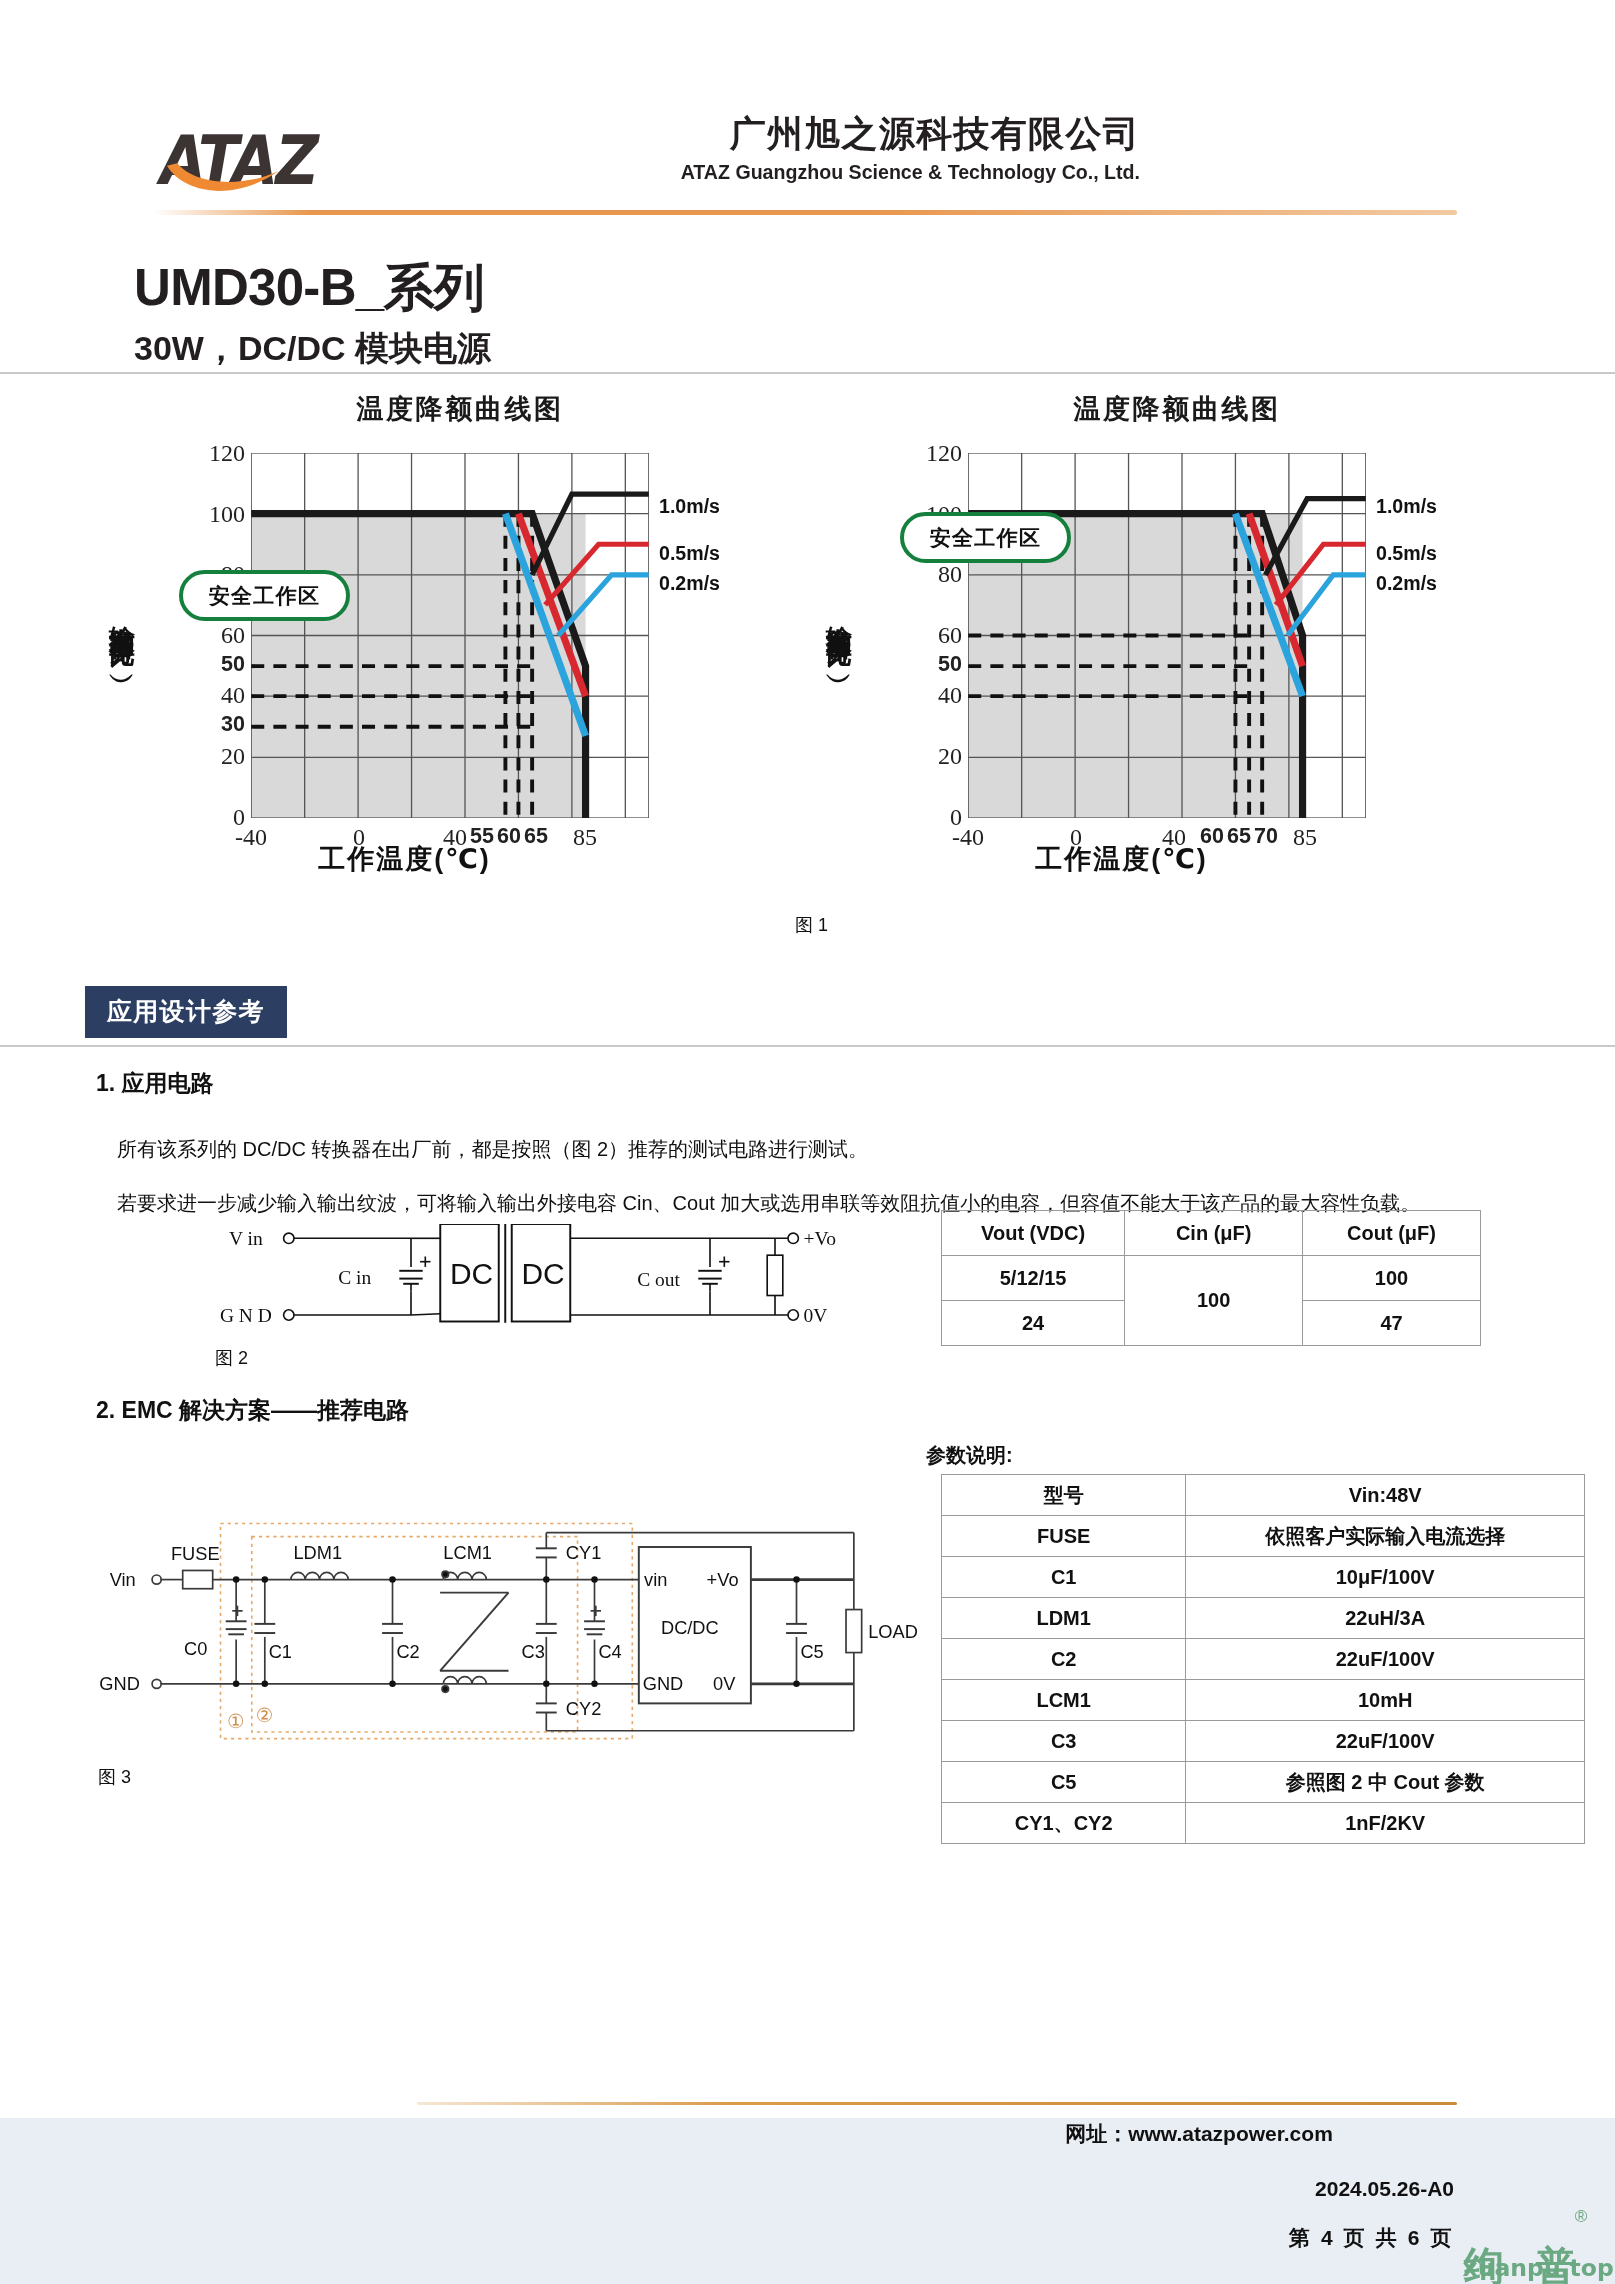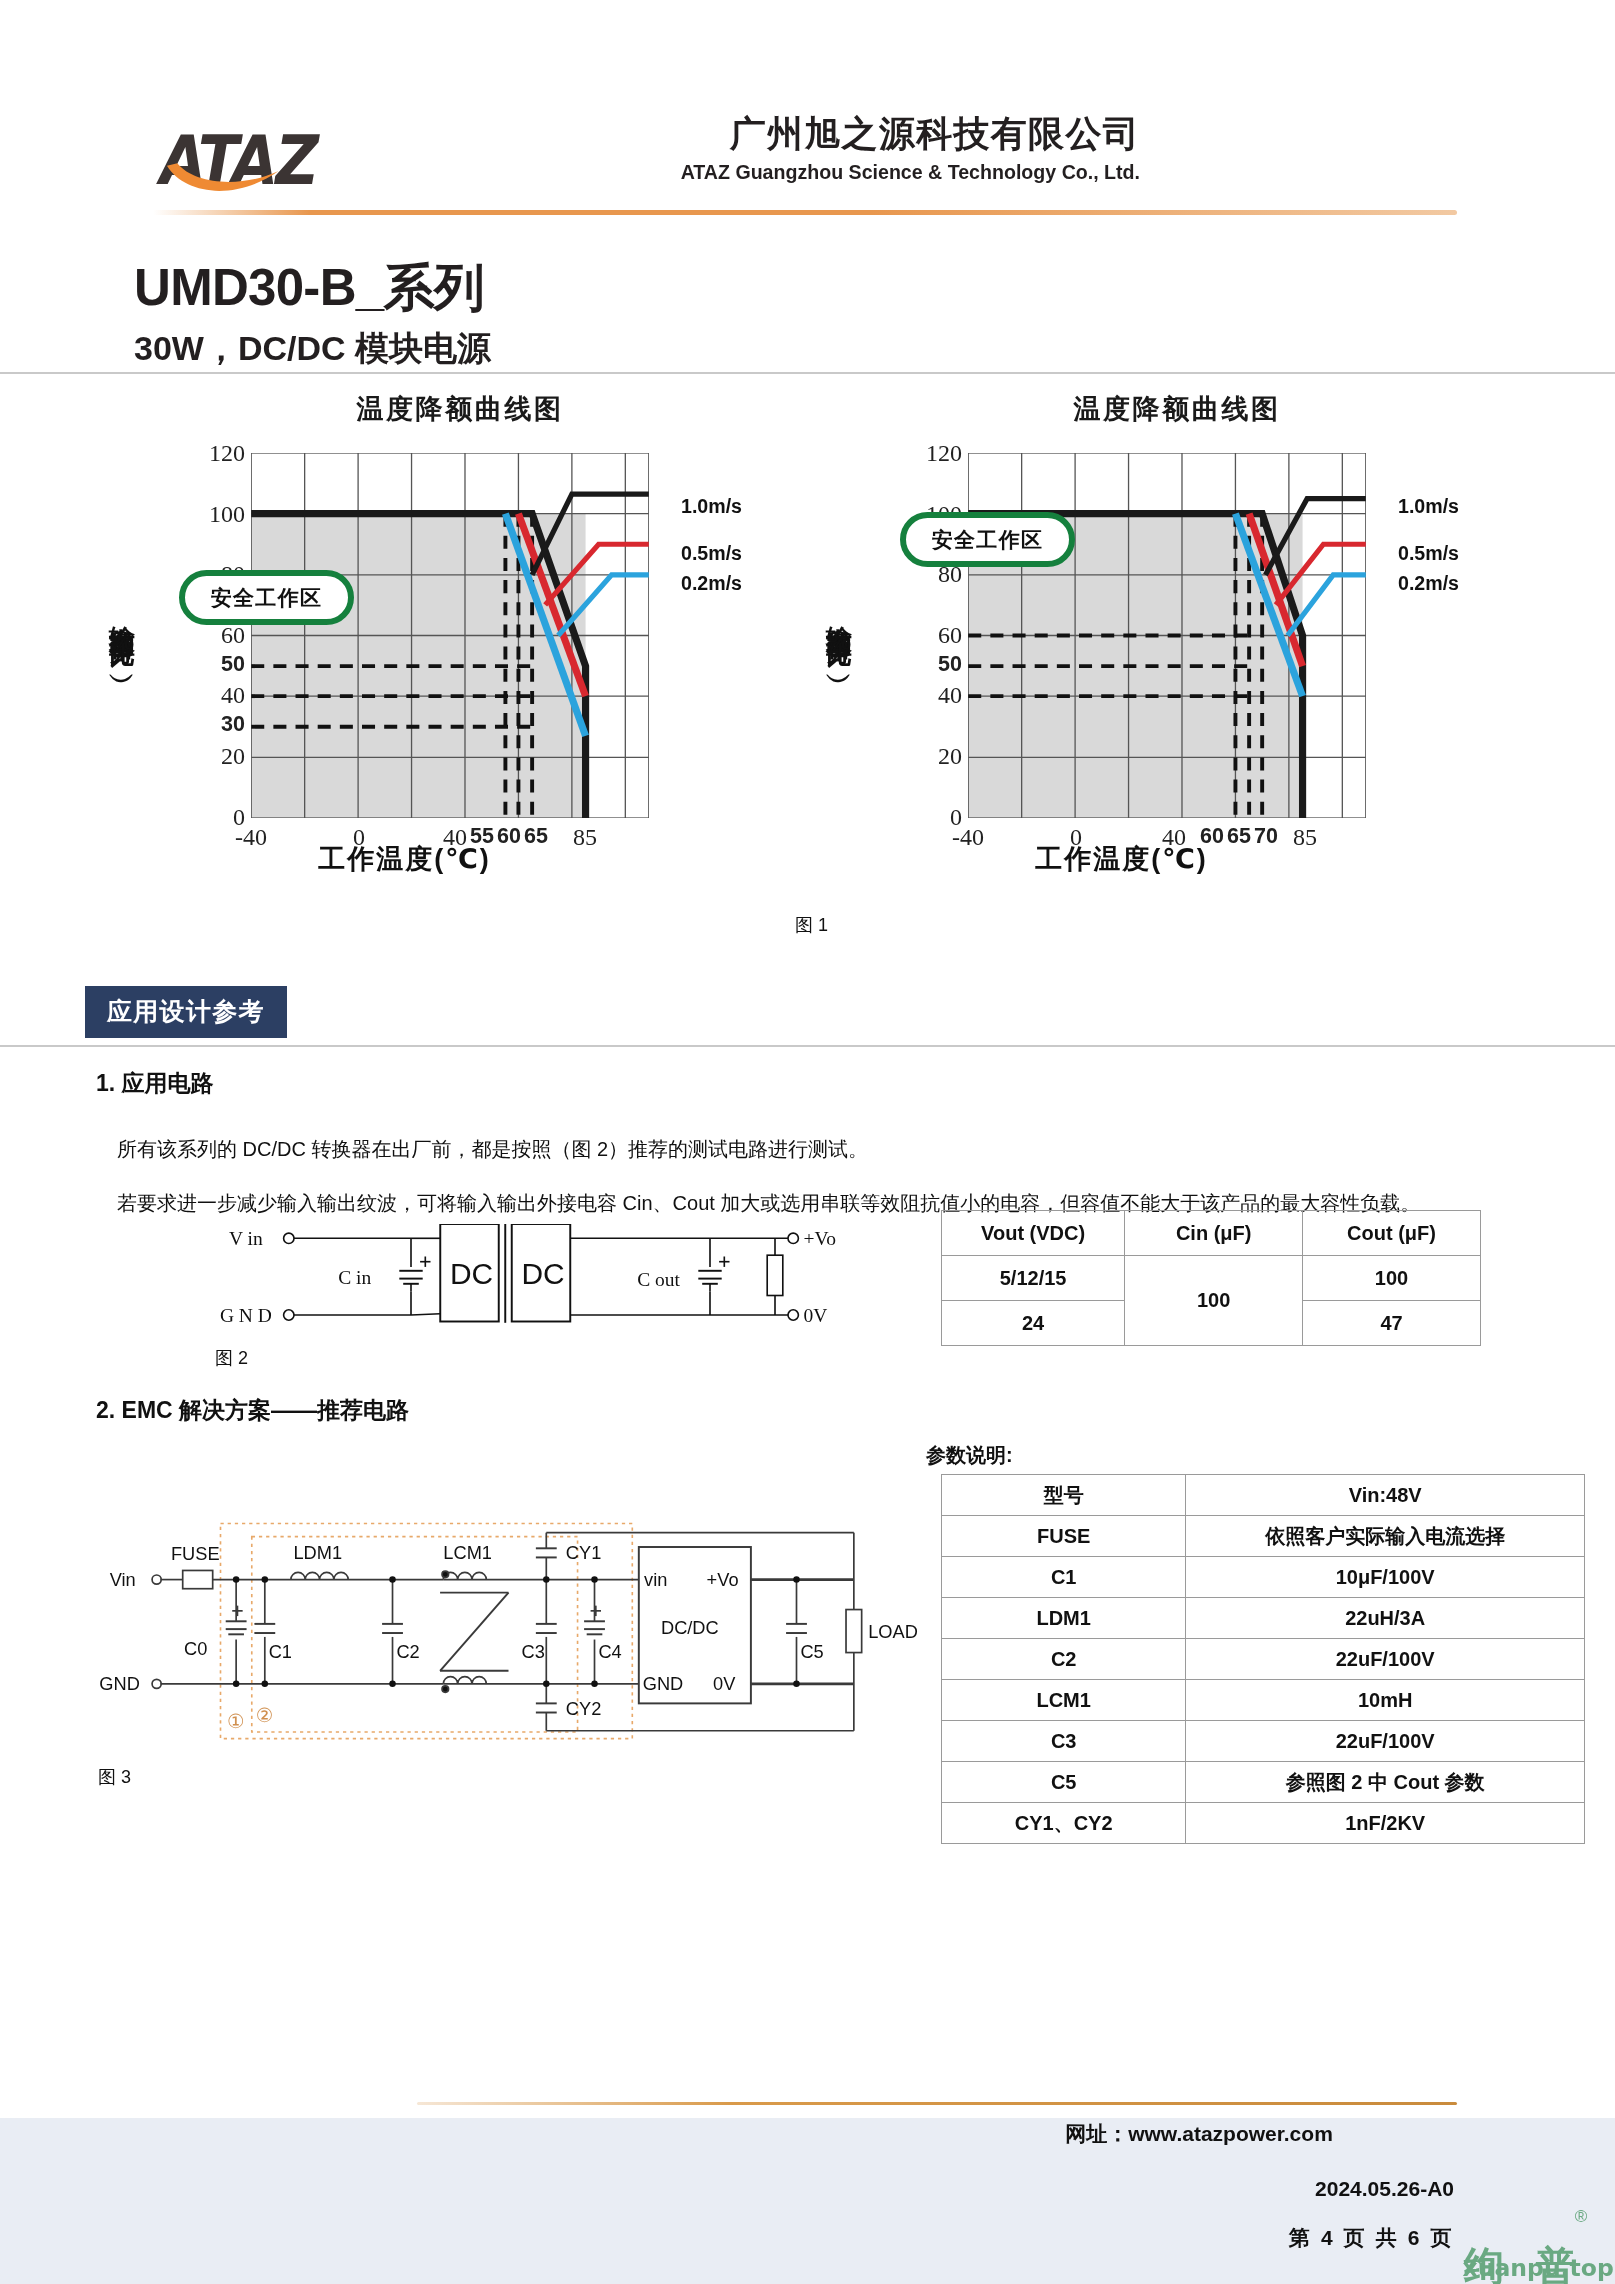--- a/index.html
+++ b/index.html
@@ -32,22 +32,22 @@
         writing-mode:vertical-rl;text-orientation:upright;letter-spacing:2.6px;display:flex;align-items:center;justify-content:center;}
   .xlab{position:absolute;left:85px;top:450px;width:469px;text-align:center;font-size:27px;font-weight:bold;color:#111;letter-spacing:2px;}
   .plotbox{position:absolute;left:166px;top:62px;width:398px;height:365px;}
   .plotsvg{position:absolute;left:0;top:0;}
   .ytick{position:absolute;right:0;font-size:24px;color:#222;text-align:right;font-family:"Liberation Serif",serif;}
   .ytick.b{font-weight:bold;font-family:"Liberation Sans",sans-serif;font-size:21.5px;}
   .yticks{position:absolute;left:62px;top:62px;width:98px;height:365px;}
   .xticks{position:absolute;left:98px;top:433px;width:561px;height:39px;}
   .xtick{position:absolute;font-size:24px;color:#222;font-family:"Liberation Serif",serif;transform:translateX(-50%);}
   .xtick.b{font-weight:bold;font-family:"Liberation Sans",sans-serif;font-size:21.5px;}
-  .legend{position:absolute;font-size:19.6px;font-weight:bold;color:#111;margin-left:22px;}
-  .safebox{position:absolute;background:#fff;border:6px solid #15803d;border-radius:39px;
+  .legend{position:absolute;font-size:19.6px;font-weight:bold;color:#111;}
+  .safebox{position:absolute;background:#fff;border:4px solid #15803d;border-radius:39px;
         font-size:21px;font-weight:bold;color:#111;display:flex;align-items:center;justify-content:center;letter-spacing:1.3px;}
   .figcap{position:absolute;font-size:18px;color:#111;text-align:center;}
 
   
   .sechdr{position:absolute;left:85px;top:986px;padding:9px 22px 10.4px 22px;background:#2c3f63;color:#fff;
          font-size:25px;font-weight:bold;letter-spacing:1.3px;}
   .sechdr-rule{position:absolute;left:0;top:1045px;width:1616px;height:2px;background:#c9c9c9;}
 
   
   .h2{position:absolute;font-size:23px;font-weight:bold;color:#111;}

